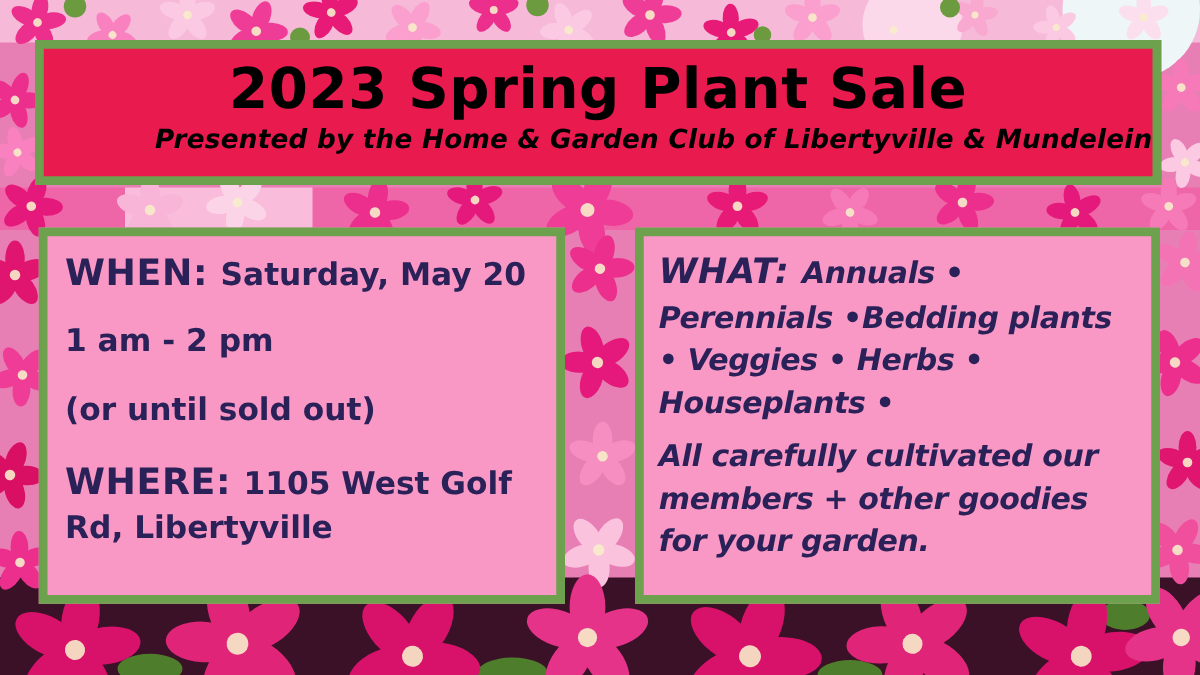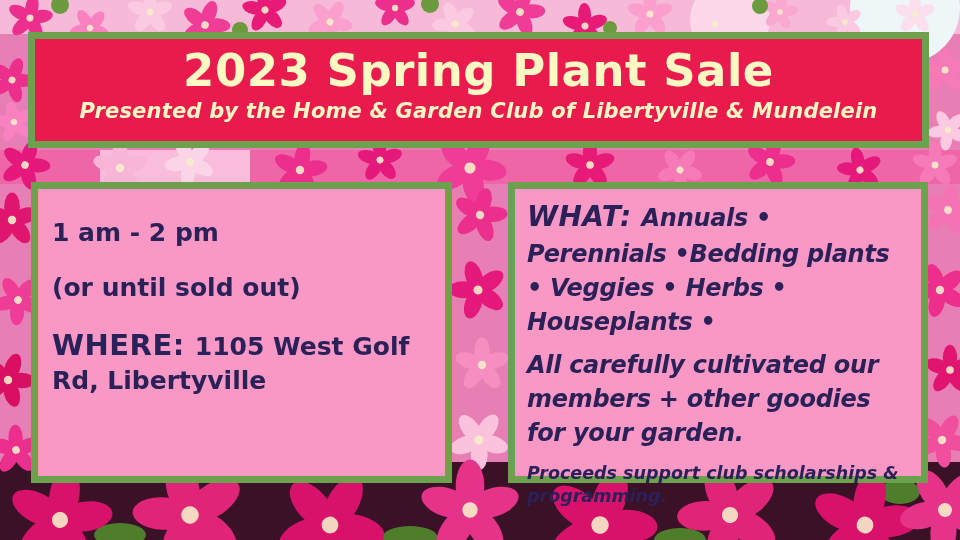--- a/index.html
+++ b/index.html
@@ -7,27 +7,27 @@
     position:relative;width:960px;height:540px;overflow:hidden;
     font-family:"DejaVu Sans","Liberation Sans",sans-serif;
     background:#e87fb4;
   }
   .bg-svg{position:absolute;left:0;top:0;width:960px;height:540px;display:block;}
 
   
   .banner{
     position:absolute;left:28px;top:32px;width:901px;height:116px;
     box-sizing:border-box;background:#e91a4e;border:7px solid #6da14d;
-    color:#fef9c3;text-align:center;
+    color:#000000;text-align:center;
   }
   .banner .title{
     margin:7px 0 0;font-size:45px;font-weight:800;letter-spacing:.5px;line-height:1.1;
   }
   .banner .subtitle{
-    margin:3px 0 0;font-size:21px;font-weight:600;font-style:italic;letter-spacing:.2px;
+    margin:3px 0 0;font-size:21px;font-weight:600;font-style:italic;letter-spacing:.2px;text-align:right;
   }
 
   
   .box{
     position:absolute;top:182px;height:301px;box-sizing:border-box;
     background:#f998c4;border:7px solid #6da14d;color:#2b2159;
   }
   .box-when{left:31px;width:421px;padding:8px 14px;}
   .box-what{left:508px;width:420px;padding:6px 12px;}
 
@@ -138,24 +138,24 @@
     <use href="#f" fill="#d8116b" transform="translate(865 525) scale(1.2) rotate(10)"></use>
     <use href="#f" fill="#e5338a" transform="translate(945 510) scale(1) rotate(40)"></use>
   </svg>
 
   <header class="banner">
     <h1 class="title">2023 Spring Plant Sale</h1>
     <div class="subtitle">Presented by the Home &amp; Garden Club of Libertyville &amp; Mundelein</div>
   </header>
 
   <section class="box box-when">
+    <p class="p1"><span class="lbl">WHEN:</span><span>Saturday, May 20</span></p>
     <p class="p2">1 am - 2 pm</p>
     <p class="p3">(or until sold out)</p>
     <p class="p4"><span class="lbl">WHERE:</span><span>1105 West Golf Rd, Libertyville</span></p>
   </section>
 
   <section class="box box-what">
     <p class="p1"><span class="lbl">WHAT:</span><span>Annuals • Perennials •Bedding plants • Veggies • Herbs • Houseplants •</span></p>
     <p class="p2">All carefully cultivated our members + other goodies for your garden.</p>
-    <p class="p3">Proceeds support club scholarships &amp; programming.</p>
   </section>
 
 </div>
 
 </body></html>

